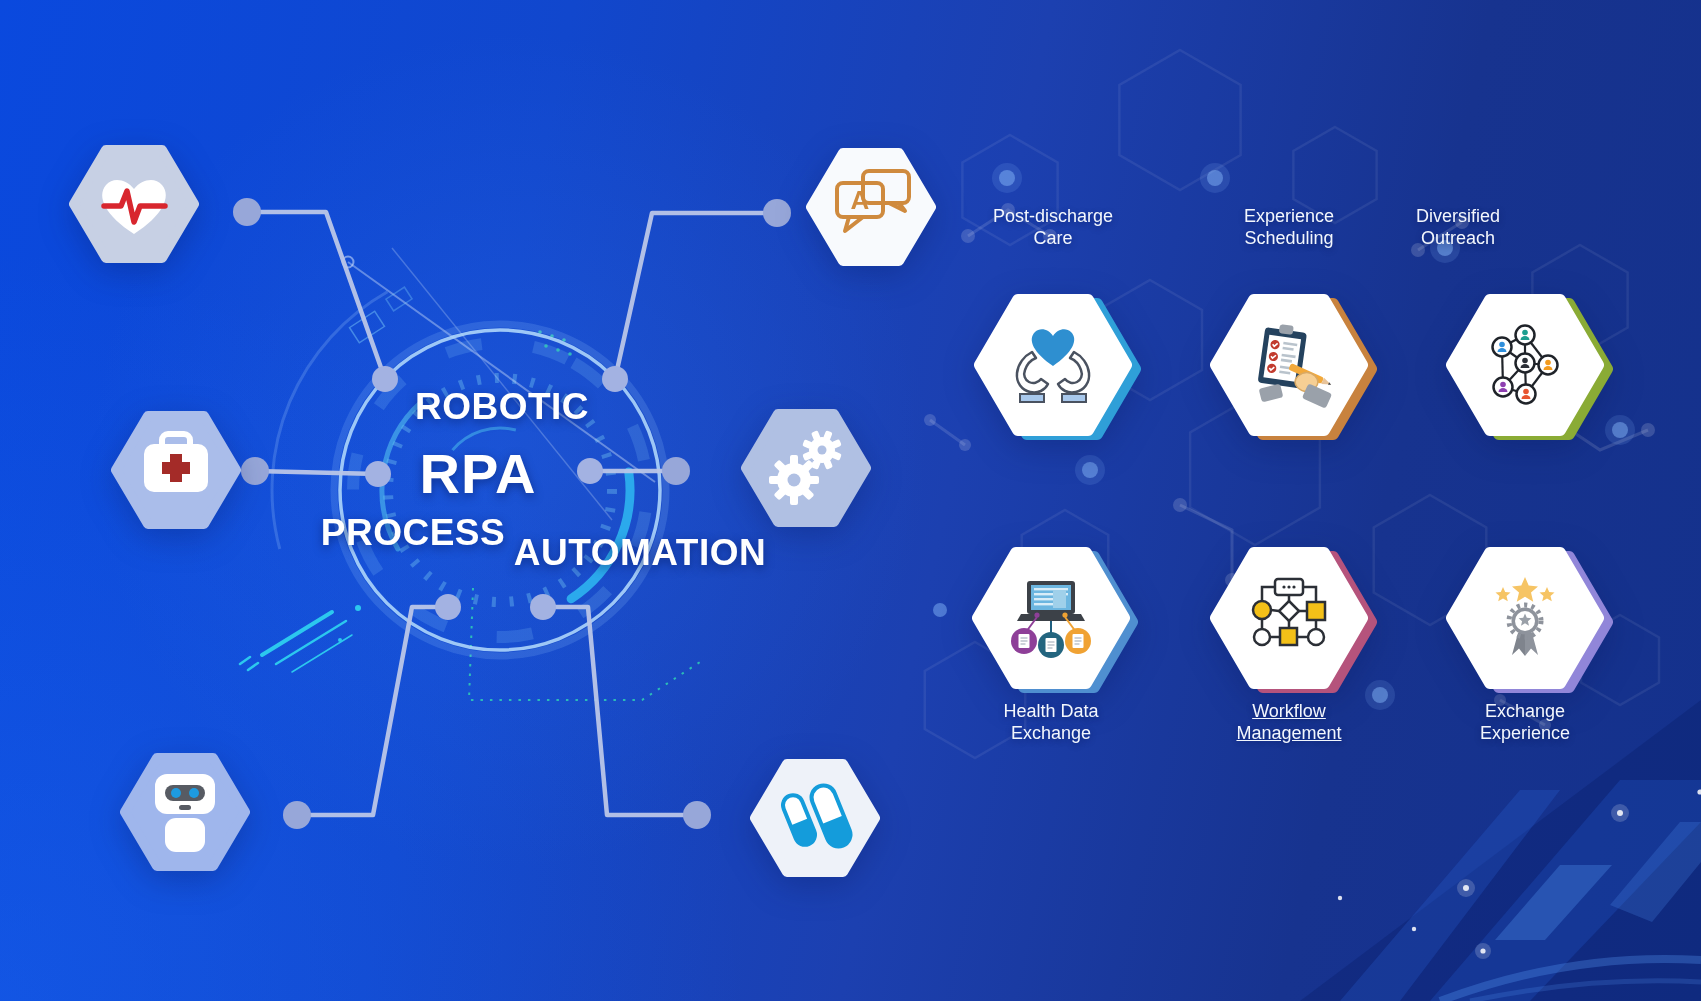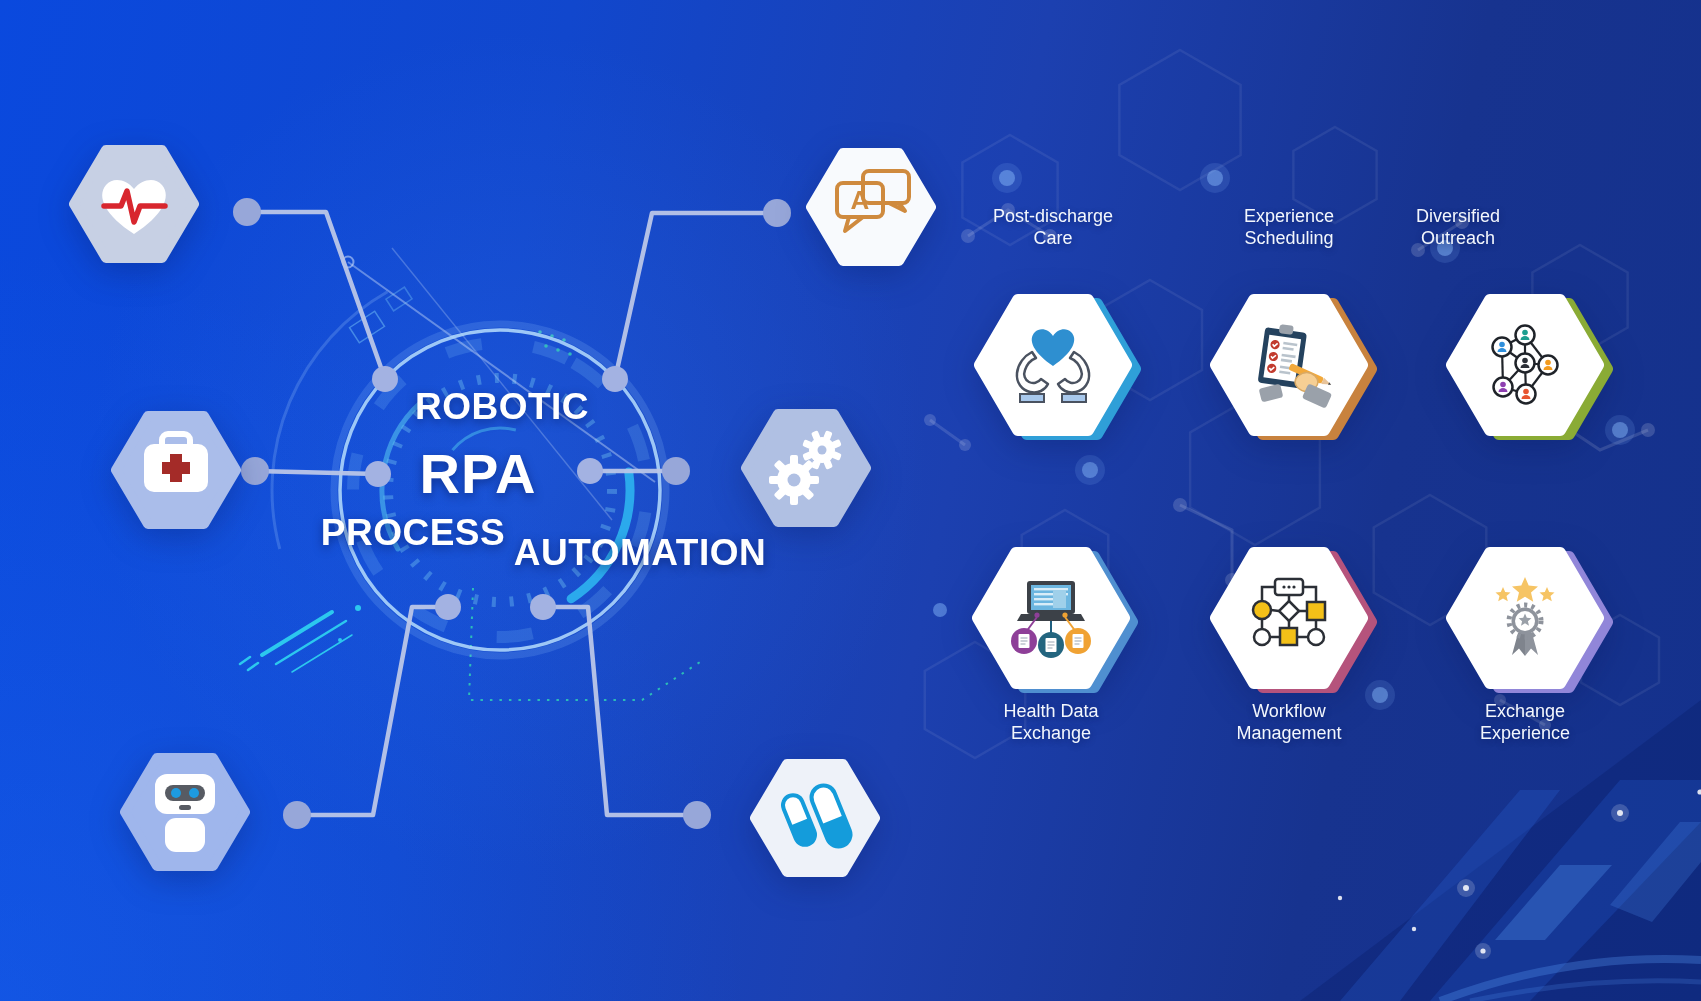--- a/index.html
+++ b/index.html
@@ -456,21 +456,21 @@
       <circle cx="85" cy="78" r="13.5" fill="#8e939c"></circle>
       <circle cx="85" cy="78" r="10" fill="#ffffff"></circle>
       <path d="M85,70.5 L86.8,74.8 L91.4,75.2 L87.9,78.2 L89,82.7 L85,80.3 L81,82.7 L82.1,78.2 L78.6,75.2 L83.2,74.8 Z" fill="#9aa0a8"></path>
     </g>
   </svg>
 
   <div class="card-label" style="left:1051px;top:700px;">
     <div>Health Data</div>
     <div>Exchange</div>
   </div>
-  <div class="card-label" style="left:1289px;top:700px;">
+  <div class="card-label" style="left:1289px;top:700px;text-decoration:underline;">
     <div>Workflow</div>
     <div>Management</div>
   </div>
   <div class="card-label" style="left:1525px;top:700px;">
     <div>Exchange</div>
     <div>Experience</div>
   </div>
 
 </div>
 

